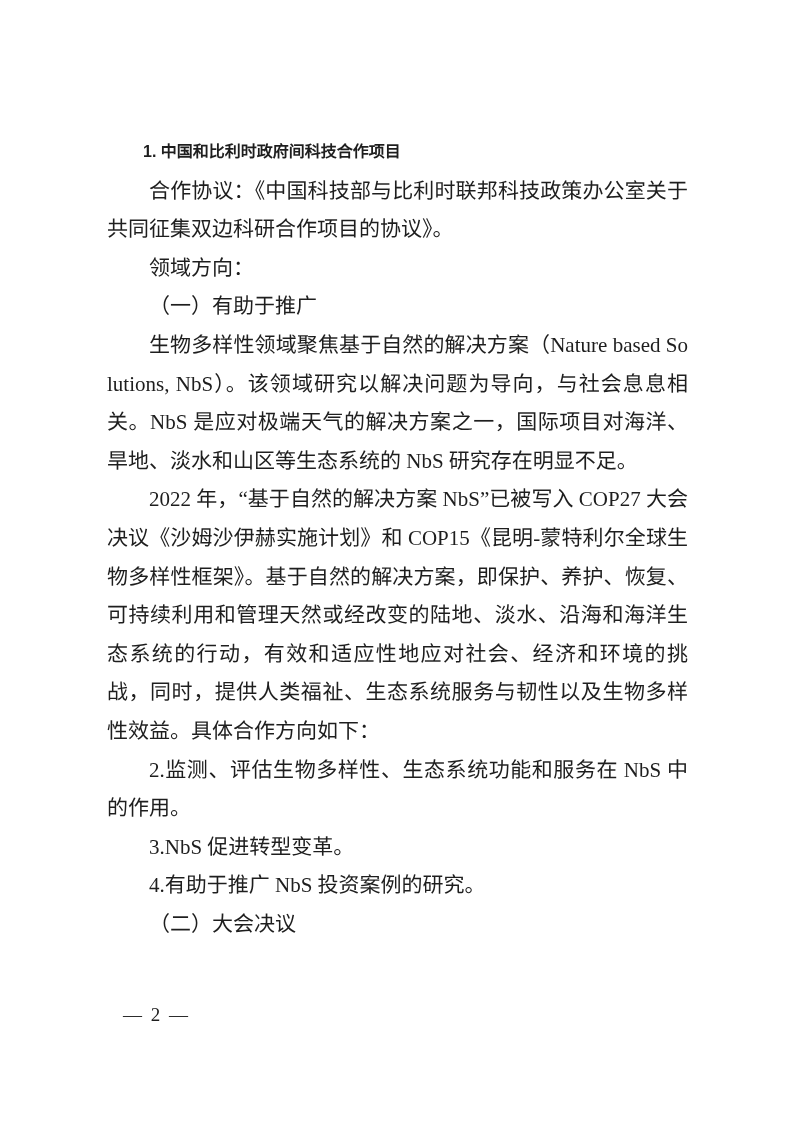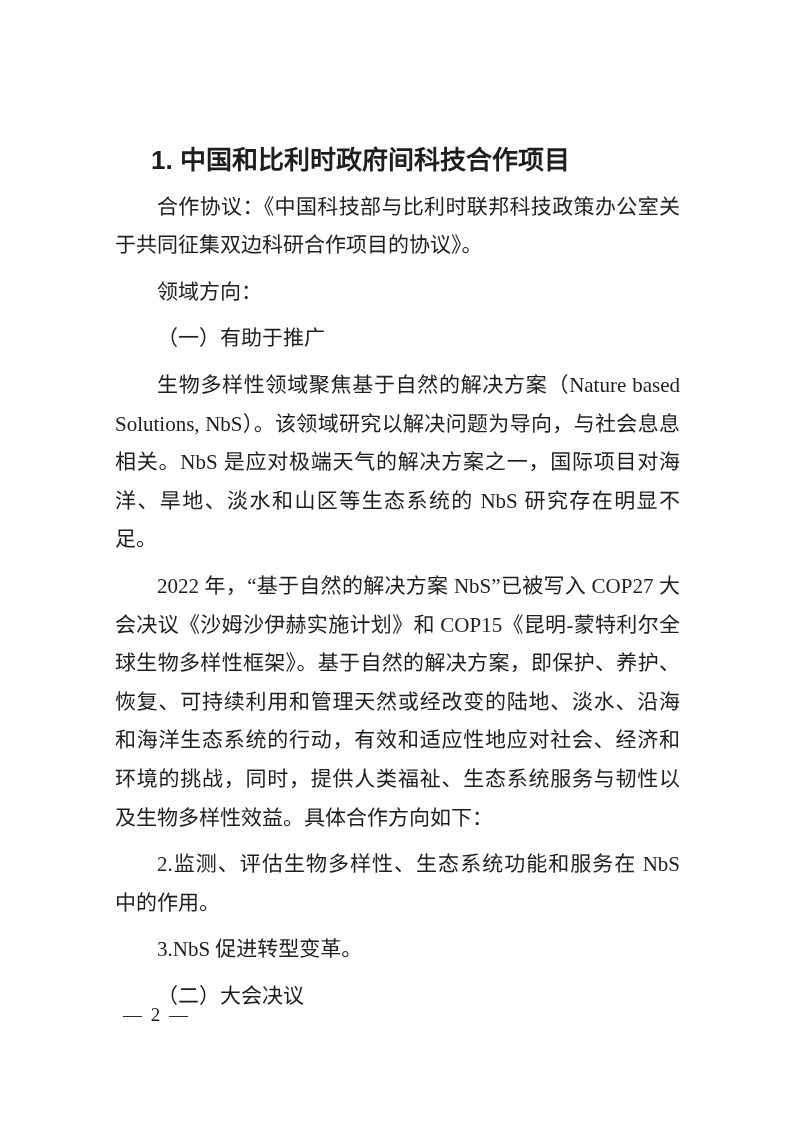--- a/index.html
+++ b/index.html
@@ -16,30 +16,30 @@
     background: #ffffff;
     box-sizing: border-box;
     padding: 133px 106px 0 107px;
     overflow: hidden;
     font-family: "Liberation Serif", "DejaVu Serif", serif;
     font-size: 21px;
     line-height: 38.6px;
     color: #1e1e1e;
   }
   .doc-title {
-    margin: 8px;
+    margin: 0;
     font-family: "Liberation Sans", "DejaVu Sans", sans-serif;
     font-weight: bold;
-    font-size: 26px;
+    font-size: 16px;
     line-height: 38.6px;
     text-indent: 36px;
     white-space: nowrap;
   }
   .para {
-    margin: 8px;
+    margin: 0;
     text-indent: 2em;
     text-align: justify;
     text-justify: inter-ideograph;
     word-break: break-all;
   }
   .bold-hei {
     font-family: "Liberation Sans", "DejaVu Sans", sans-serif;
     font-weight: normal;
   }
   .page-footer {
@@ -67,18 +67,19 @@
 
   <p class="para"><span>生物多样性领域聚焦</span><span class="bold-hei">基于自然的解决方案</span><span>（Nature based Solutions, NbS）。该领域研究以解决问题为导向，与社会息息相关。NbS 是应对极端天气的解决方案之一，国际项目对海洋、旱地、淡水和山区等生态系统的 NbS 研究存在明显不足。</span></p>
 
   <p class="para">2022 年，“基于自然的解决方案 NbS”已被写入 COP27 大会决议《沙姆沙伊赫实施计划》和 COP15《昆明-蒙特利尔全球生物多样性框架》。基于自然的解决方案，即保护、养护、恢复、可持续利用和管理天然或经改变的陆地、淡水、沿海和海洋生态系统的行动，有效和适应性地应对社会、经济和环境的挑战，同时，提供人类福祉、生态系统服务与韧性以及生物多样性效益。具体合作方向如下：</p>
 
 
   <p class="para">2.监测、评估生物多样性、生态系统功能和服务在 NbS 中的作用。</p>
 
   <p class="para">3.NbS 促进转型变革。</p>
 
+  <p class="para">4.有助于推广 NbS 投资案例的研究。</p>
 
   <p class="para">（二）大会决议</p>
 
   <div class="page-footer">— 2 —</div>
 
 </div>
 
 </body></html>

